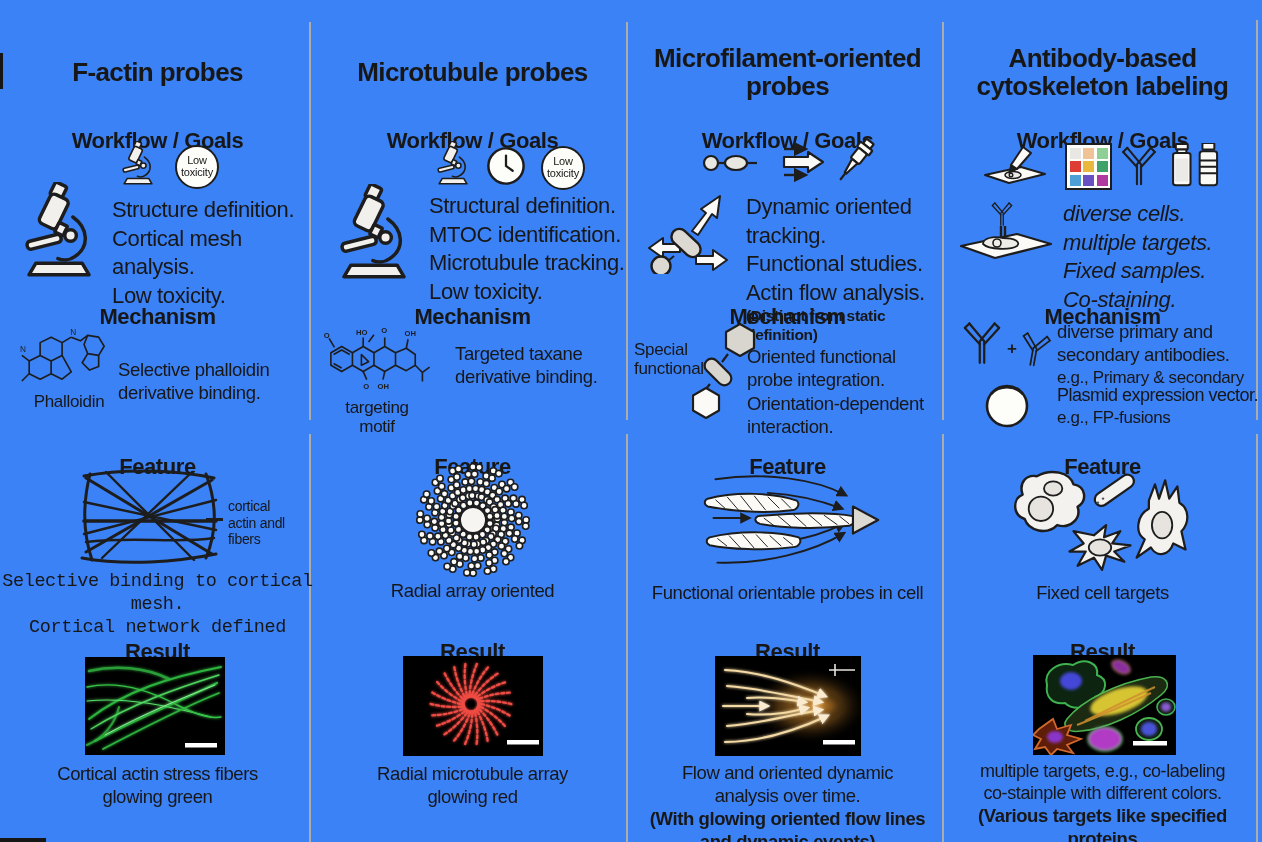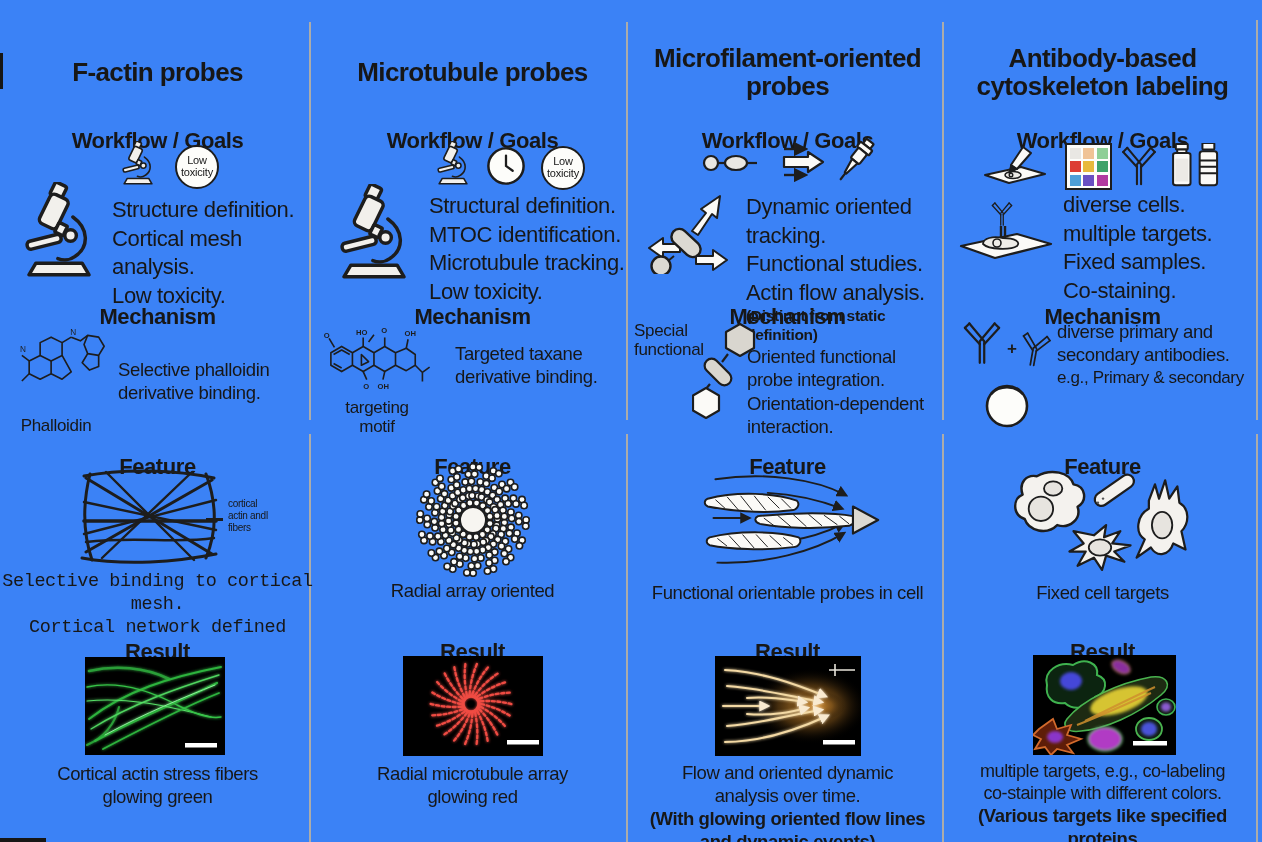--- a/index.html
+++ b/index.html
@@ -17,21 +17,21 @@
   .mlabel{font-size:17px;text-align:center;line-height:1.12;letter-spacing:-0.3px;white-space:pre-line;}
   .caption{position:absolute;left:0;right:0;text-align:center;font-size:18.5px;line-height:1.24;
            letter-spacing:-0.4px;white-space:pre-line;}
   .badge{position:absolute;width:40px;height:40px;border:2.2px solid #1d1d1d;border-radius:50%;background:#fdfdfa;
          display:flex;align-items:center;justify-content:center;text-align:center;
          font-size:11px;line-height:1.08;letter-spacing:-0.2px;white-space:pre-line;}
   .divider{position:absolute;width:2px;background:#acacaa;}
   .micrograph{position:absolute;background:#000;}
   .micrograph svg{display:block;}
   .dash{position:absolute;height:2.6px;background:#1d1d1d;}
-  .annot{font-size:10px;line-height:1.18;letter-spacing:-0.3px;white-space:pre-line;}
+  .annot{font-size:14px;line-height:1.18;letter-spacing:-0.3px;white-space:pre-line;}
   .palette{display:grid;grid-template-columns:repeat(3,1fr);gap:2.5px;width:38px;height:38px;
            border:2.4px solid #1d1d1d;background:#fdfdfa;padding:2.5px;}
   .edge{position:absolute;background:#161616;}
   #radial-beads circle{fill:#fcfbf8;stroke:#1d1d1d;stroke-width:1.6;}
   #aster path{stroke:#ef4b43;stroke-width:2.3;fill:none;stroke-dasharray:3 2.6;stroke-linecap:round;}
 </style>
 </head>
 <body>
 
 <svg width="0" height="0" style="position:absolute" aria-hidden="true">
@@ -153,21 +153,21 @@
           <path d="M18 50 L10 58 M18 36 L10 30"></path>
           <path d="M54 16 L64 10"></path>
           <path d="M64 10 L74 14 L82 8"></path>
           <path d="M82 8 L94 10 L100 20 L94 30 L82 28 L78 18 Z"></path>
           <path d="M82 28 L76 38 L84 46 L94 42 L94 30"></path>
         </g>
         <text x="8" y="26" font-size="9" font-family="Liberation Sans, sans-serif" fill="#1d1d1d">N</text>
         <text x="63" y="8" font-size="9" font-family="Liberation Sans, sans-serif" fill="#1d1d1d">N</text>
       </svg>
     </div>
-    <div class="abs mlabel" style="left:6px;top:392px;width:100px;margin-top:24px;">Phalloidin</div>
+    <div class="abs mlabel" style="left:19px;top:392px;width:100px;">Phalloidin</div>
     <div class="abs mtext" style="left:118px;top:342px;margin-top:16px;">Selective phalloidin
 derivative binding.</div>
 
     <h2 class="shead feat">Feature</h2>
     <div class="abs" style="left:76px;top:466px;width:144px;height:102px;">
       <svg width="144" height="102" viewBox="0 0 144 102">
         <g fill="none" stroke="#1d1d1d" stroke-linecap="round">
           <path stroke-width="3" d="M8 10 C50 2 100 4 138 12"></path>
           <path stroke-width="3" d="M6 92 C50 100 100 96 140 88"></path>
           <path stroke-width="3" d="M10 12 L136 88"></path>
@@ -552,21 +552,21 @@
       </svg>
     </div>
     <div class="abs" style="left:116px;top:193px;">
       <div class="goals">Dynamic oriented tracking.
 Functional studies.
 Actin flow analysis.</div>
       <div class="note">(Distinct from static definition)</div>
     </div>
 
     <h2 class="shead mech">Mechanism</h2>
-    <div class="abs mlabel" style="left:4px;top:321px;text-align:left;">Special
+    <div class="abs mlabel" style="left:4px;top:340px;text-align:left;">Special
 functional</div>
     <div class="abs" style="left:62px;top:322px;width:66px;height:98px;">
       <svg width="66" height="98" viewBox="0 0 66 98">
         <g stroke="#1d1d1d" stroke-width="2.2" stroke-linejoin="round">
           <path d="M48 2 L62 10 L62 26 L48 34 L34 26 L34 10 Z" fill="#d9d6cf"></path>
           <path d="M36 32 L30 40" fill="none"></path>
           <rect x="19" y="34" width="14" height="32" rx="7" transform="rotate(-45 26 50)" fill="#d9d6cf"></rect>
           <path d="M18 62 L13 68" fill="none"></path>
           <path d="M14 66 L27 73.5 L27 88.5 L14 96 L1 88.5 L1 73.5 Z" fill="#fbfaf7"></path>
         </g>
@@ -670,21 +670,21 @@
       <svg width="94" height="62" viewBox="0 0 94 62">
         <use href="#sym-antibody" width="26" height="27" x="30" y="0"></use>
         <g stroke="#1d1d1d" stroke-linejoin="round">
           <path d="M2 46 L58 34 L92 44 L36 58 Z" fill="#fbfaf7" stroke-width="2.2"></path>
           <path d="M24 44 C24 38 34 36 44 38 C56 38 62 42 58 46 C52 50 30 50 24 44 Z" fill="#efede8" stroke-width="1.8"></path>
           <circle cx="38" cy="43" r="4" fill="none" stroke-width="1.6"></circle>
           <path d="M42 26 L42 38 M46 26 L46 38" fill="none" stroke-width="2.4"></path>
         </g>
       </svg>
     </div>
-    <div class="abs goals" style="left:118px;top:191px;">diverse cells.
+    <div class="abs goals" style="left:118px;top:200px;font-style:italic;">diverse cells.
 multiple targets.
 Fixed samples.
 Co-staining.</div>
 
     <h2 class="shead mech">Mechanism</h2>
     <div class="abs" style="left:14px;top:316px;width:96px;height:64px;">
       <svg width="96" height="64" viewBox="0 0 96 64">
         <use href="#sym-antibody" width="46" height="48" x="0" y="2"></use>
         <text x="48" y="38" font-size="17" font-weight="bold" font-family="Liberation Sans, sans-serif" fill="#1d1d1d">+</text>
         <g transform="translate(58,14) rotate(10 17 18)">
@@ -695,20 +695,24 @@
     <div class="abs" style="left:112px;top:320px;">
       <div class="mtext">diverse primary and
 secondary antibodies.</div>
       <div class="mtext" style="font-size:17px;">e.g., Primary &amp; secondary</div>
     </div>
     <div class="abs" style="left:38px;top:380px;width:48px;height:48px;">
       <svg width="48" height="48" viewBox="0 0 48 48">
         <circle cx="24" cy="26" r="20" fill="#fdfdfa" stroke="#1d1d1d" stroke-width="2.6"></circle>
         <path d="M8 14 A21 19 0 0 1 40 14" fill="none" stroke="#1d1d1d" stroke-width="2.6"></path>
       </svg>
+    </div>
+    <div class="abs" style="left:112px;top:384px;">
+      <div class="mtext" style="font-size:18px;letter-spacing:-0.5px;">Plasmid expression vector.</div>
+      <div class="mtext" style="font-size:17px;">e.g., FP-fusions</div>
     </div>
 
     <h2 class="shead feat">Feature</h2>
     <div class="abs" style="left:58px;top:464px;width:196px;height:112px;">
       <svg width="196" height="112" viewBox="0 0 186 110">
         <g stroke="#1d1d1d" stroke-linejoin="round" fill="#f4f2ee">
           <path stroke-width="2.4" d="M30 12 C44 4 62 8 66 20 C78 22 80 36 70 42 C74 54 62 64 50 60 C40 70 22 66 18 54 C6 50 6 34 16 30 C12 18 20 10 30 12 Z"></path>
           <ellipse cx="46" cy="24" rx="9" ry="7" fill="#e7e4df" stroke-width="1.8"></ellipse>
           <circle cx="34" cy="44" r="12" fill="#e7e4df" stroke-width="1.8"></circle>
           <g transform="rotate(-35 105 26)">

